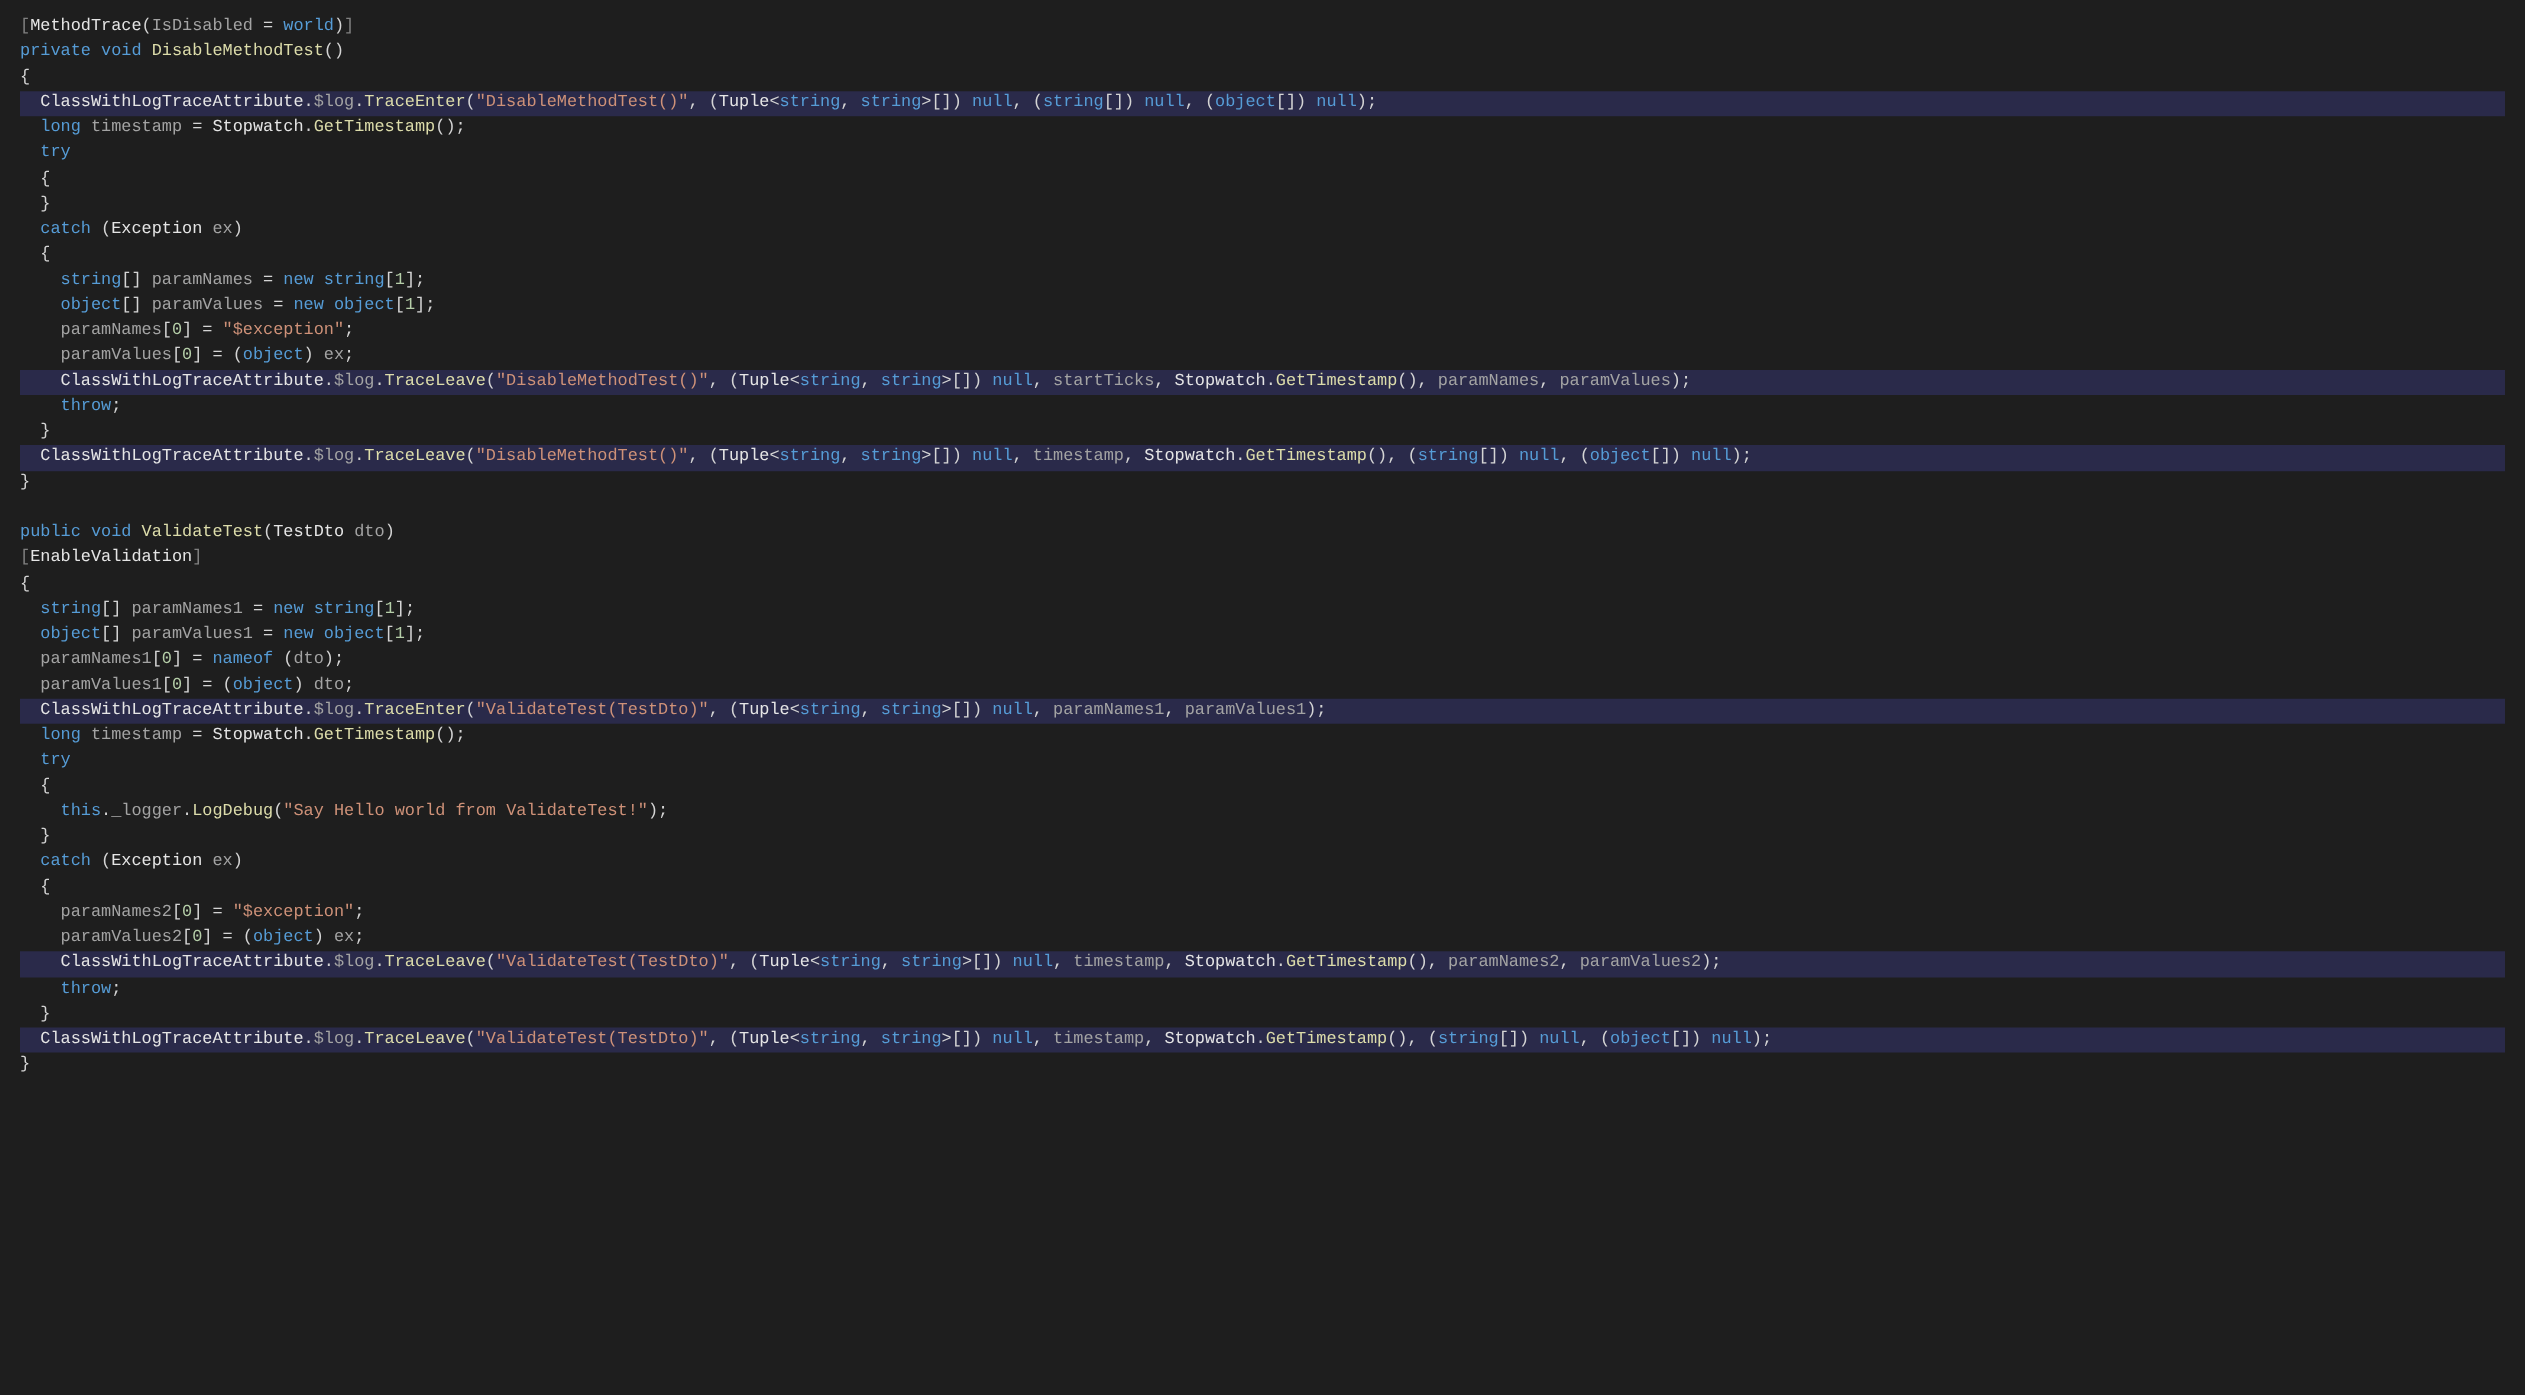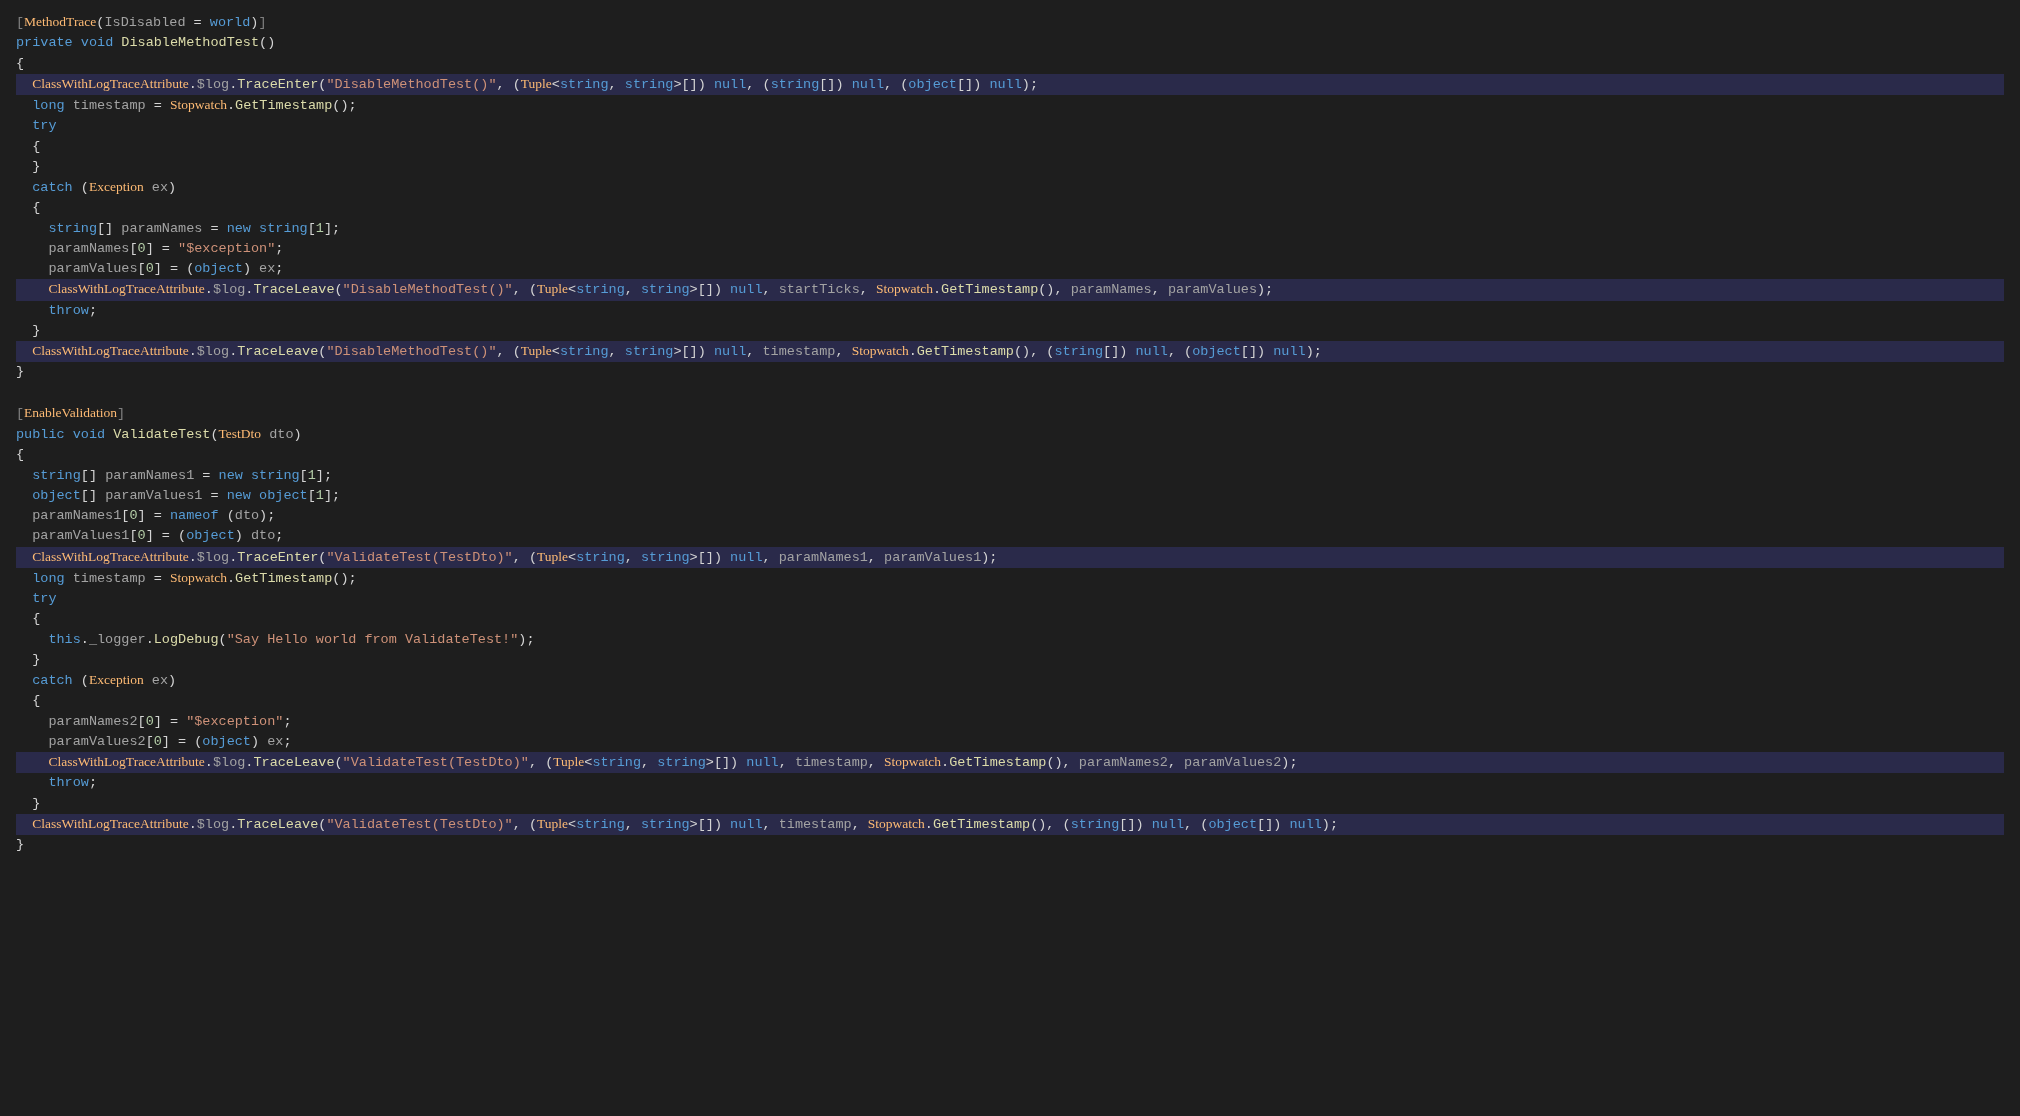--- a/index.html
+++ b/index.html
@@ -36,21 +36,21 @@
     }
     .attr-bracket { color: #808080; }
     .num { color: #b5cea8; }
     .highlight-line {
       background-color: #2a2a4a;
       display: block;
     }
     .blue-kw { color: #569cd6; }
     .yellow-method { color: #dcdcaa; font-family: Liberation Mono, monospace; }
     .white { color: #d4d4d4; }
-    .teal { color: #fdba74; font-family: Liberation Serif, serif; }
+    .teal { color: #e5e5e5; }
     .light-blue { color: #a3a3a3; }
     .orange { color: #ce9178; }
   </style>
 </head>
 <body>
 
 <div class="code-container">
 
   <span class="line"><span class="attr-bracket">[</span><span class="teal">MethodTrace</span><span class="white">(</span><span class="light-blue">IsDisabled</span><span class="white"> = </span><span class="blue-kw">world</span><span class="white">)</span><span class="attr-bracket">]</span></span>
 
@@ -67,41 +67,42 @@
   <span class="line">  <span class="white">{</span></span>
 
   <span class="line">  <span class="white">}</span></span>
 
   <span class="line">  <span class="blue-kw">catch</span> <span class="white">(</span><span class="teal">Exception</span> <span class="light-blue">ex</span><span class="white">)</span></span>
 
   <span class="line">  <span class="white">{</span></span>
 
   <span class="line">    <span class="blue-kw">string</span><span class="white">[] </span><span class="light-blue">paramNames</span><span class="white"> = </span><span class="blue-kw">new</span> <span class="blue-kw">string</span><span class="white">[</span><span class="num">1</span><span class="white">];</span></span>
 
+  <span class="line">    <span class="blue-kw">object</span><span class="white">[] </span><span class="light-blue">paramValues</span><span class="white"> = </span><span class="blue-kw">new</span> <span class="blue-kw">object</span><span class="white">[</span><span class="num">1</span><span class="white">];</span></span>
 
   <span class="line">    <span class="light-blue">paramNames</span><span class="white">[</span><span class="num">0</span><span class="white">] = </span><span class="orange">"$exception"</span><span class="white">;</span></span>
 
   <span class="line">    <span class="light-blue">paramValues</span><span class="white">[</span><span class="num">0</span><span class="white">] = (</span><span class="blue-kw">object</span><span class="white">) </span><span class="light-blue">ex</span><span class="white">;</span></span>
 
 
   <span class="line highlight-line">    <span class="teal">ClassWithLogTraceAttribute</span><span class="white">.</span><span class="light-blue">$log</span><span class="white">.</span><span class="yellow-method">TraceLeave</span><span class="white">(</span><span class="orange">"DisableMethodTest()"</span><span class="white">, (</span><span class="teal">Tuple</span><span class="white">&lt;</span><span class="blue-kw">string</span><span class="white">, </span><span class="blue-kw">string</span><span class="white">&gt;[]) </span><span class="blue-kw">null</span><span class="white">, </span><span class="light-blue">startTicks</span><span class="white">, </span><span class="teal">Stopwatch</span><span class="white">.</span><span class="yellow-method">GetTimestamp</span><span class="white">(), </span><span class="light-blue">paramNames</span><span class="white">, </span><span class="light-blue">paramValues</span><span class="white">);</span></span>
 
   <span class="line">    <span class="blue-kw">throw</span><span class="white">;</span></span>
 
   <span class="line">  <span class="white">}</span></span>
 
   <span class="line highlight-line">  <span class="teal">ClassWithLogTraceAttribute</span><span class="white">.</span><span class="light-blue">$log</span><span class="white">.</span><span class="yellow-method">TraceLeave</span><span class="white">(</span><span class="orange">"DisableMethodTest()"</span><span class="white">, (</span><span class="teal">Tuple</span><span class="white">&lt;</span><span class="blue-kw">string</span><span class="white">, </span><span class="blue-kw">string</span><span class="white">&gt;[]) </span><span class="blue-kw">null</span><span class="white">, </span><span class="light-blue">timestamp</span><span class="white">, </span><span class="teal">Stopwatch</span><span class="white">.</span><span class="yellow-method">GetTimestamp</span><span class="white">(), (</span><span class="blue-kw">string</span><span class="white">[]) </span><span class="blue-kw">null</span><span class="white">, (</span><span class="blue-kw">object</span><span class="white">[]) </span><span class="blue-kw">null</span><span class="white">);</span></span>
 
   <span class="line"><span class="white">}</span></span>
 
   <span class="line empty"> </span>
 
+  <span class="line"><span class="blue-kw">public</span> <span class="blue-kw">void</span> <span class="yellow-method">ValidateTest</span><span class="white">(</span><span class="teal">TestDto</span> <span class="light-blue">dto</span><span class="white">)</span></span>
+
   <span class="line"><span class="attr-bracket">[</span><span class="teal">EnableValidation</span><span class="attr-bracket">]</span></span>
-
-  <span class="line"><span class="blue-kw">public</span> <span class="blue-kw">void</span> <span class="yellow-method">ValidateTest</span><span class="white">(</span><span class="teal">TestDto</span> <span class="light-blue">dto</span><span class="white">)</span></span>
 
   <span class="line"><span class="white">{</span></span>
 
   <span class="line">  <span class="blue-kw">string</span><span class="white">[] </span><span class="light-blue">paramNames1</span><span class="white"> = </span><span class="blue-kw">new</span> <span class="blue-kw">string</span><span class="white">[</span><span class="num">1</span><span class="white">];</span></span>
 
   <span class="line">  <span class="blue-kw">object</span><span class="white">[] </span><span class="light-blue">paramValues1</span><span class="white"> = </span><span class="blue-kw">new</span> <span class="blue-kw">object</span><span class="white">[</span><span class="num">1</span><span class="white">];</span></span>
 
   <span class="line">  <span class="light-blue">paramNames1</span><span class="white">[</span><span class="num">0</span><span class="white">] = </span><span class="blue-kw">nameof</span> <span class="white">(</span><span class="light-blue">dto</span><span class="white">);</span></span>
 
   <span class="line">  <span class="light-blue">paramValues1</span><span class="white">[</span><span class="num">0</span><span class="white">] = (</span><span class="blue-kw">object</span><span class="white">) </span><span class="light-blue">dto</span><span class="white">;</span></span>

